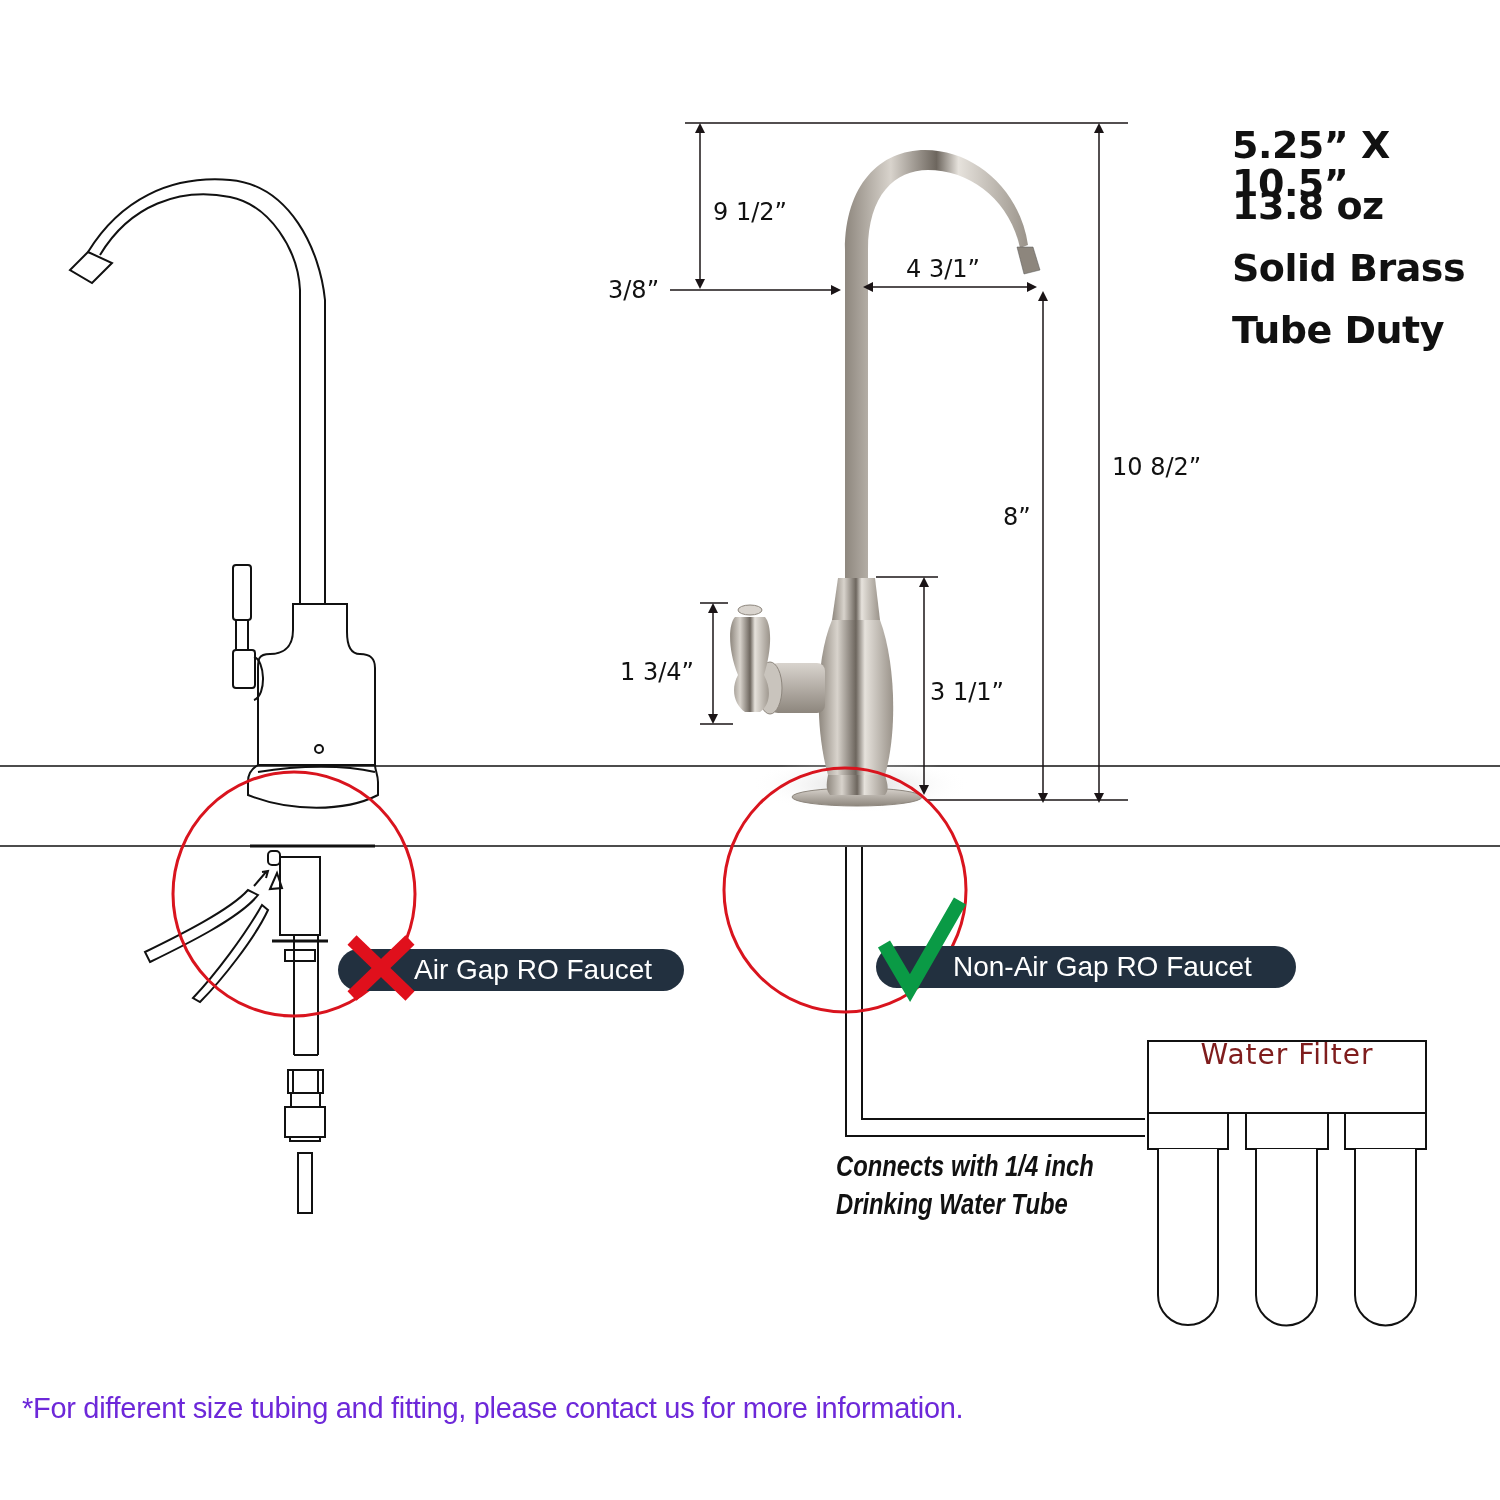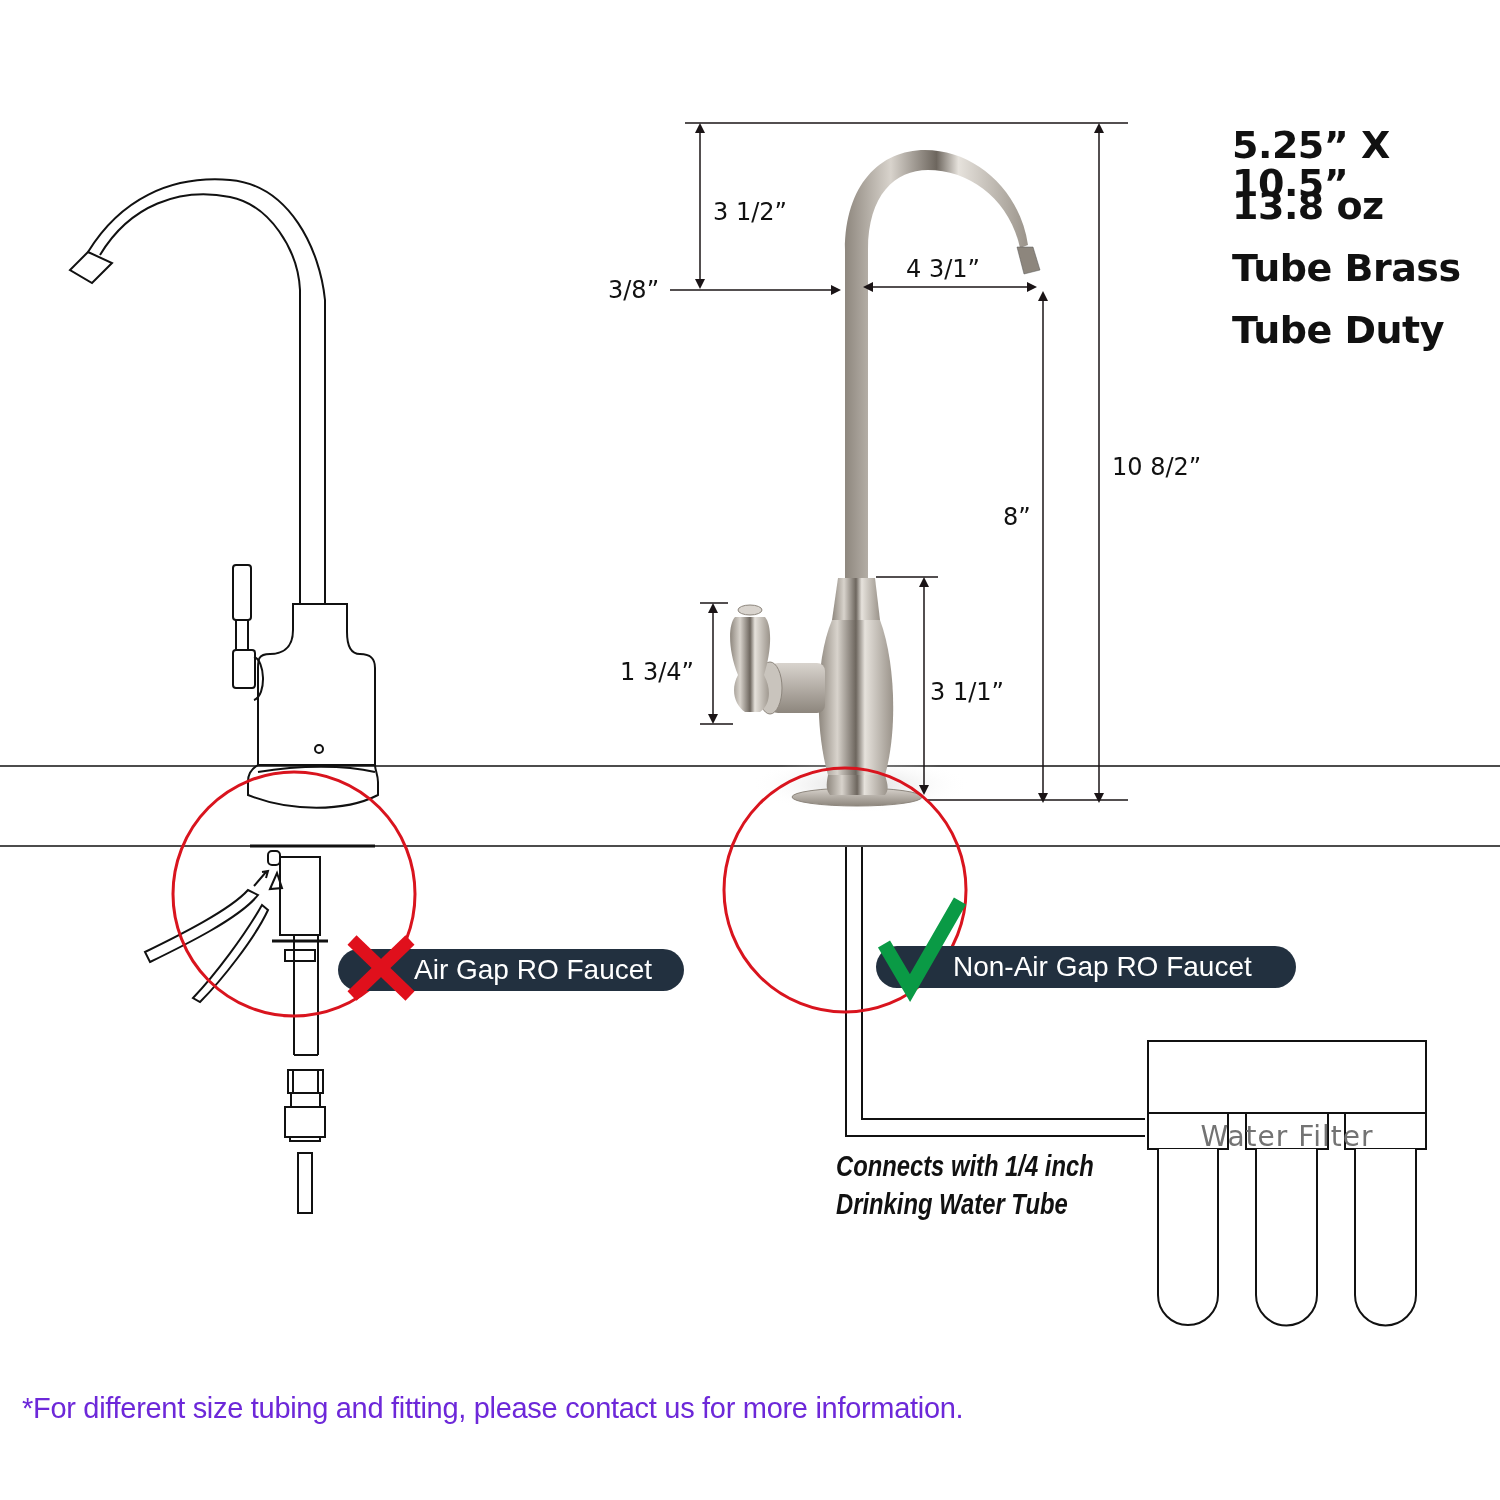--- a/index.html
+++ b/index.html
@@ -2,21 +2,21 @@
 <html><head>
   <meta charset="utf-8">
   <style>
     html, body { margin:0; padding:0; background:#ffffff; }
     #stage { position:relative; width:1500px; height:1500px; overflow:hidden; background:#fff; font-family:"DejaVu Sans", sans-serif; }
     svg#art { position:absolute; left:0; top:0; }
     .spec { position:absolute; left:1232px; font-family:"DejaVu Sans", sans-serif; font-weight:bold; font-size:38px; color:#111; line-height:1; letter-spacing:-0.5px; }
     .dim { position:absolute; font-family:"DejaVu Sans", sans-serif; font-size:24px; color:#111; line-height:1; font-weight:normal; }
     .pill { position:absolute; height:42px; border-radius:21px; background:#22303f; color:#fff; font-family:"Liberation Sans", sans-serif; font-size:28px; line-height:42px; box-sizing:border-box; }
     .pill span { position:absolute; top:0; white-space:nowrap; }
-    .filter-label { position:absolute; left:1148px; top:1120px; width:278px; text-align:center; font-family:"DejaVu Sans", sans-serif; font-size:28px; color:#737373; letter-spacing:1px; }
+    .filter-label { position:absolute; left:1148px; top:1038px; width:278px; text-align:center; font-family:"DejaVu Sans", sans-serif; font-size:28px; color:#7f1d1d; letter-spacing:1px; }
     .tube-note { position:absolute; left:836px; font-family:"Liberation Sans", sans-serif; font-weight:bold; font-style:italic; font-size:29px; color:#111; line-height:1; transform:scaleX(0.82); transform-origin:left top; white-space:nowrap; }
     .footnote { position:absolute; left:22px; top:1392px; font-family:"Liberation Sans", sans-serif; font-weight:normal; font-size:29px; color:#6d28d9; white-space:nowrap; letter-spacing:-0.3px; }
   </style>
 </head>
 <body>
 
 <div id="stage">
 
   <svg id="art" width="1500" height="1500" viewBox="0 0 1500 1500">
     <defs>
@@ -154,24 +154,24 @@
   <svg style="position:absolute; left:0; top:0;" width="1500" height="1500">
     <g stroke="#e0101c" stroke-width="13" stroke-linecap="butt">
       <line x1="352" y1="940" x2="410" y2="996"></line>
       <line x1="410" y1="940" x2="352" y2="996"></line>
     </g>
     <polyline points="884,944 910,988 960,901" fill="none" stroke="#0a9a45" stroke-width="14"></polyline>
   </svg>
 
   <div class="spec" style="top:126px;">5.25” X 10.5”</div>
   <div class="spec" style="top:187px;">13.8 oz</div>
-  <div class="spec" style="top:249px;">Tube Brass</div>
+  <div class="spec" style="top:249px;">Solid Brass</div>
   <div class="spec" style="top:311px;">Tube Duty</div>
 
-  <div class="dim" style="left:713px; top:200px;">3 1/2”</div>
+  <div class="dim" style="left:713px; top:200px;">9 1/2”</div>
   <div class="dim" style="left:608px; top:278px;text-align:right;">3/8”</div>
   <div class="dim" style="left:906px; top:257px;">4 3/1”</div>
   <div class="dim" style="left:1003px; top:505px;">8”</div>
   <div class="dim" style="left:1112px; top:455px;">10 8/2”</div>
   <div class="dim" style="left:620px; top:660px;">1 3/4”</div>
   <div class="dim" style="left:930px; top:680px;">3 1/1”</div>
 
   <div class="filter-label">Water Filter</div>
 
   <div class="tube-note" style="top:1152px;">Connects with 1/4 inch</div>

